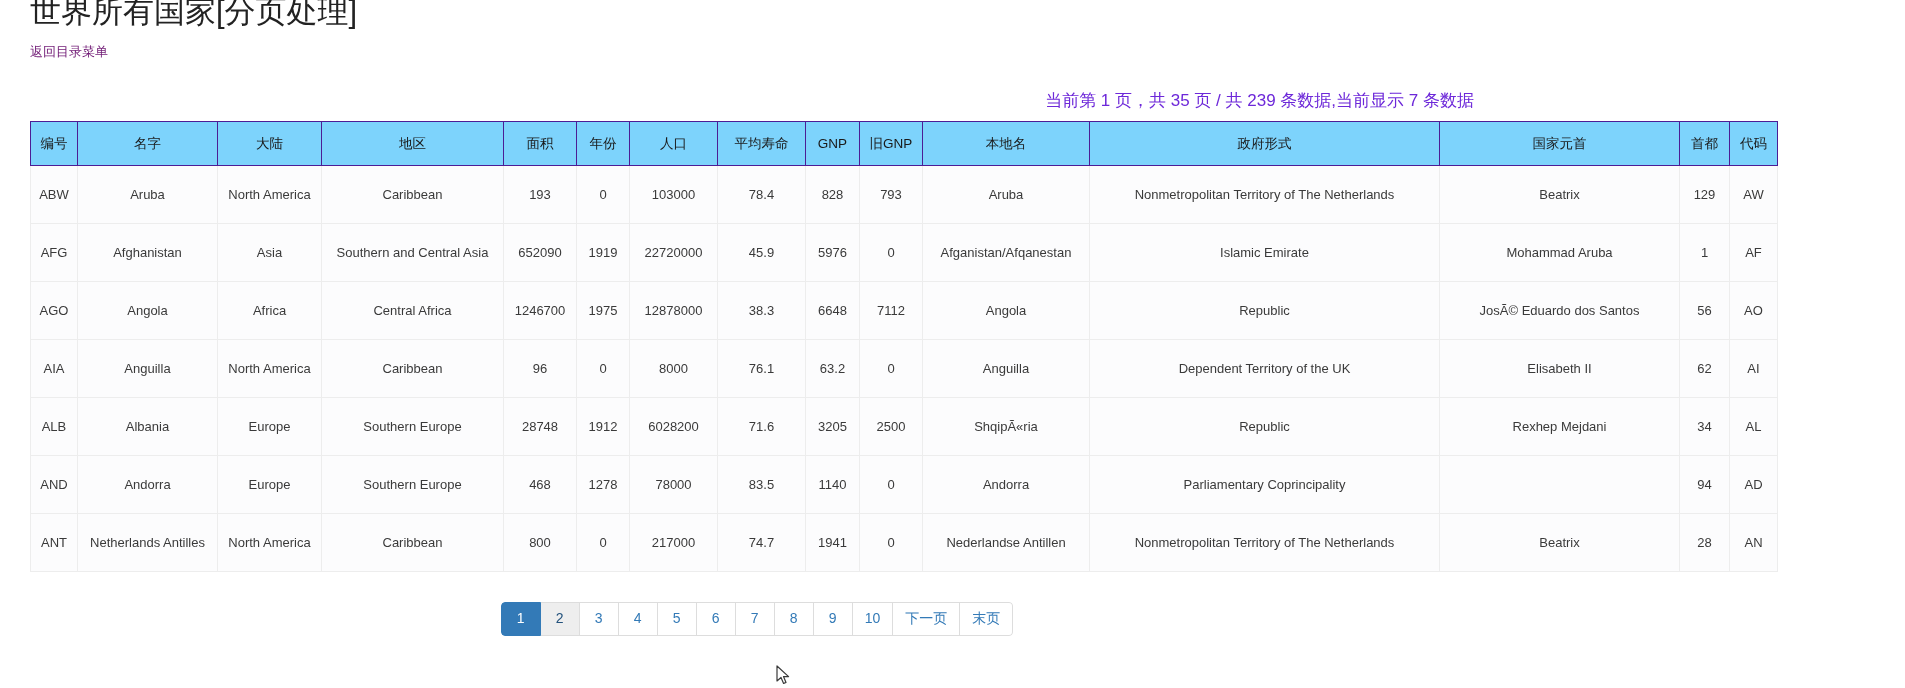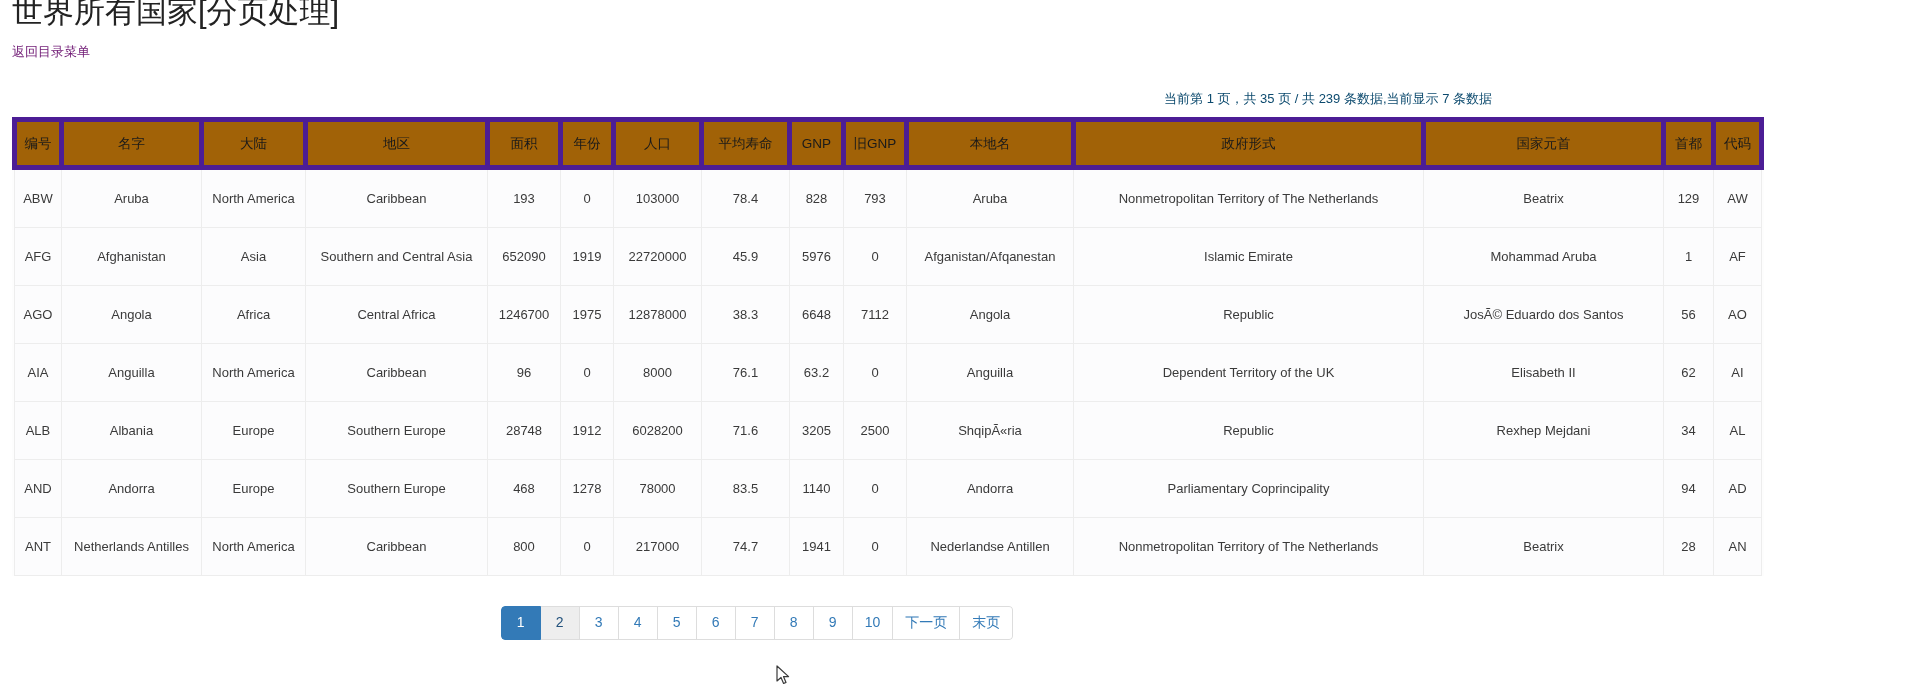--- a/index.html
+++ b/index.html
@@ -12,21 +12,21 @@
     width: 1905px;
     height: 688px;
     overflow: hidden;
     font-family: "Liberation Sans", "DejaVu Sans", sans-serif;
     color: #333333;
     -webkit-font-smoothing: antialiased;
   }
   .page-wrap {
     width: 1514px;
     box-sizing: border-box;
-    padding: 0 8px;
+    padding: 0 26px;
     position: relative;
   }
 
   
   .page-title {
     font-size: 31px;
     font-weight: normal;
     line-height: 36px;
     color: #222222;
     margin: 0;
@@ -46,39 +46,39 @@
     cursor: pointer;
   }
 
   .status-row {
     text-align: right;
     padding-right: 14px;
     margin-top: 28px;
     margin-bottom: 9px;
   }
   .status-text {
-    font-size: 13px;
-    color: #0c4a6e;
+    font-size: 17px;
+    color: #6d28d9;
   }
 
   
   .table-shell {
     padding: 0 4px;
   }
   table.data-table {
     width: 100%;
     border-collapse: collapse;
     border-spacing: 0;
     table-layout: fixed;
     background: #fdfdfd;
     border: 1px solid #e8e8e8;
   }
   table.data-table thead th {
-    background: #a16207;
-    border: 5px solid #4c1d95;
+    background: #7dd3fc;
+    border: 1px solid #4c1d95;
     font-size: 13.5px;
     font-weight: normal;
     color: #1a1a1a;
     text-align: center;
     height: 35px;
     padding: 4px 3px;
     white-space: nowrap;
     overflow: hidden;
   }
   table.data-table tbody td {

